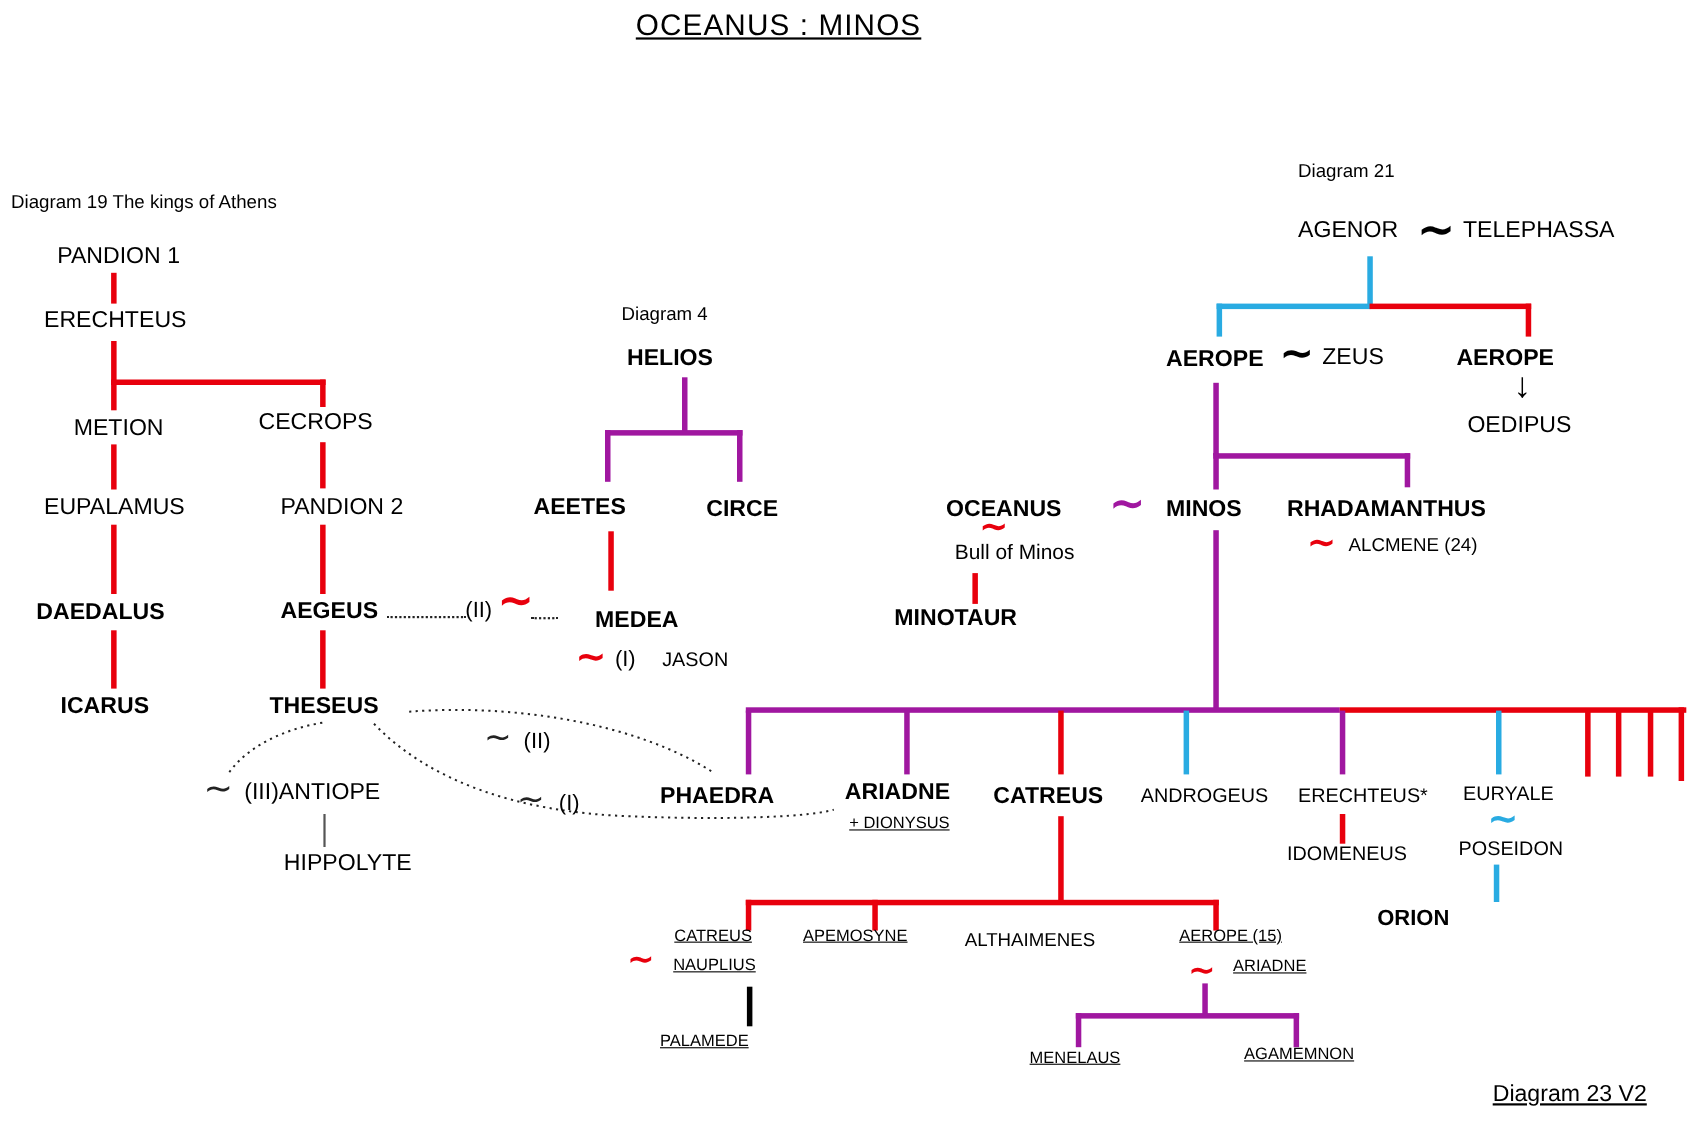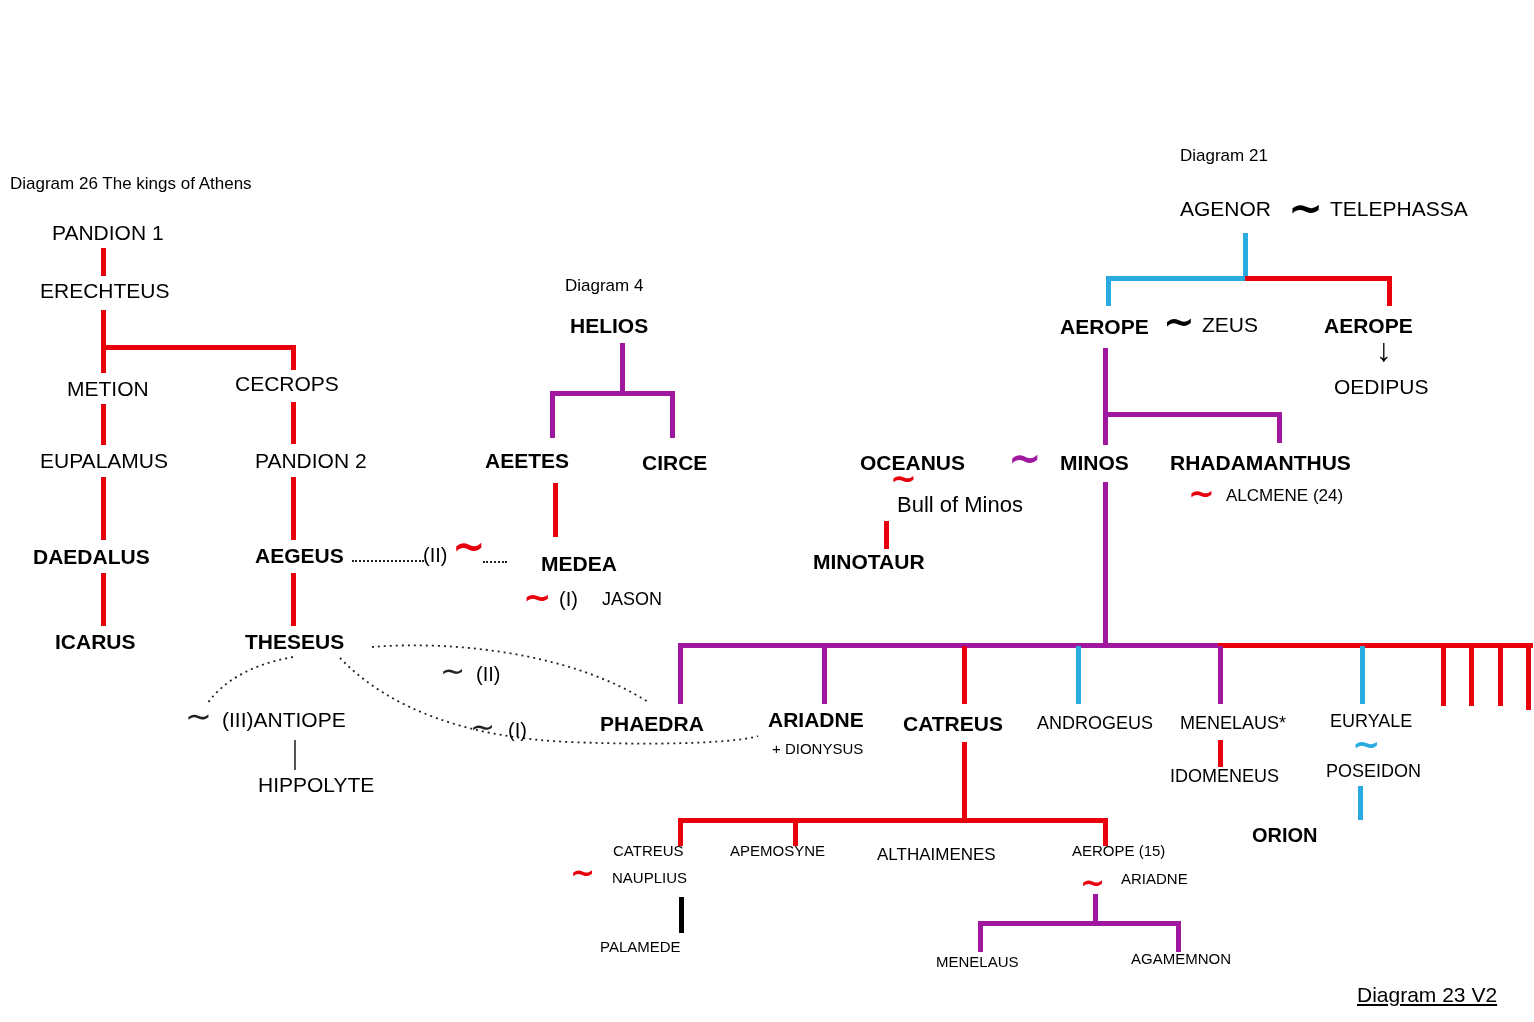--- a/index.html
+++ b/index.html
@@ -1,39 +1,40 @@
 <!DOCTYPE html>
 <html><head>
 <meta charset="utf-8">
 <style>
   html,body{margin:0;padding:0;background:#fff;}
   #canvas{position:relative;width:1534px;height:1022px;background:#fff;overflow:hidden;
           font-family:"Liberation Sans",sans-serif;}
   .p{position:absolute;font-size:21px;color:#000;white-space:nowrap;line-height:1.1;}
   .b{font-weight:bold;}
-  .s20{font-size:20px;} .s19{font-size:22px;margin-left:29px;} .s18{font-size:18px;} .s17{font-size:17px;} .s15{font-size:15px;}
+  .s20{font-size:20px;} .s19{font-size:19px;} .s18{font-size:18px;} .s17{font-size:17px;} .s15{font-size:15px;text-decoration:underline;}
   .title{position:absolute;font-size:27px;color:#000;text-decoration:underline;white-space:nowrap;letter-spacing:1px;}
   .footer{position:absolute;font-size:21px;color:#000;text-decoration:underline;white-space:nowrap;}
   .ln{position:absolute;}
   .red{background:#e8000d;} .purple{background:#a017a0;} .blue{background:#29abe2;}
   .blk{background:#000;} .gray{background:#555;}
   .tilde{position:absolute;font-family:"DejaVu Sans",sans-serif;font-weight:bold;line-height:1;white-space:nowrap;}
   .c-red{color:#e8000d;} .c-purple{color:#a017a0;} .c-blue{color:#29abe2;} .c-black{color:#000;}
   .thin{font-weight:normal;color:#222;}
   .dot{position:absolute;height:0;border-top:2px dotted #222;}
   .arrow{position:absolute;font-weight:bold;color:#000;line-height:1;}
   svg.overlay{position:absolute;left:0;top:0;pointer-events:none;}
 </style>
 </head>
 <body>
 
 <div id="canvas">
 
+  <div class="title" style="left:578px;top:8px">OCEANUS : MINOS</div>
   <div class="footer" style="left:1357px;top:983px">Diagram 23 V2</div>
-  <div class="p s17" style="left:10px;top:175px">Diagram 26 The kings of Athens</div>
+  <div class="p s17" style="left:10px;top:175px">Diagram 19 The kings of Athens</div>
   <div class="p s17" style="left:565px;top:277px">Diagram 4</div>
   <div class="p s17" style="left:1180px;top:147px">Diagram 21</div>
 
   <div class="ln red" style="left:101px;top:248px;width:5px;height:28px"></div>
   <div class="ln red" style="left:101px;top:310px;width:5px;height:63px"></div>
   <div class="ln red" style="left:101px;top:345px;width:195px;height:5px"></div>
   <div class="ln red" style="left:291px;top:345px;width:5px;height:25px"></div>
   <div class="ln red" style="left:101px;top:404px;width:5px;height:41px"></div>
   <div class="ln red" style="left:291px;top:402px;width:5px;height:42px"></div>
   <div class="ln red" style="left:101px;top:477px;width:5px;height:63px"></div>
@@ -148,21 +149,21 @@
   <div class="p s17" style="left:1226px;top:487px">ALCMENE (24)</div>
   <div class="tilde c-red" style="left:890px;top:462px;font-size:32px">~</div>
   <div class="p s19" style="left:868px;top:493px">Bull of Minos</div>
   <div class="p b" style="left:813px;top:550px">MINOTAUR</div>
 
   <div class="p b" style="left:600px;top:712px">PHAEDRA</div>
   <div class="p b" style="left:768px;top:708px">ARIADNE</div>
   <div class="p s15" style="left:772px;top:741px">+ DIONYSUS</div>
   <div class="p b" style="left:903px;top:712px">CATREUS</div>
   <div class="p s18" style="left:1037px;top:714px">ANDROGEUS</div>
-  <div class="p s18" style="left:1180px;top:714px">MENELAUS*</div>
+  <div class="p s18" style="left:1180px;top:714px">ERECHTEUS*</div>
   <div class="p s18" style="left:1170px;top:767px">IDOMENEUS</div>
   <div class="p s18" style="left:1330px;top:712px">EURYALE</div>
   <div class="tilde c-blue" style="left:1352px;top:727px;font-size:34px">~</div>
   <div class="p s18" style="left:1326px;top:762px">POSEIDON</div>
   <div class="p b s20" style="left:1252px;top:824px">ORION</div>
 
   <div class="p s15" style="left:613px;top:843px">CATREUS</div>
   <div class="p s15" style="left:730px;top:843px">APEMOSYNE</div>
   <div class="p s17" style="left:877px;top:846px">ALTHAIMENES</div>
   <div class="p s15" style="left:1072px;top:843px">AEROPE (15)</div>

